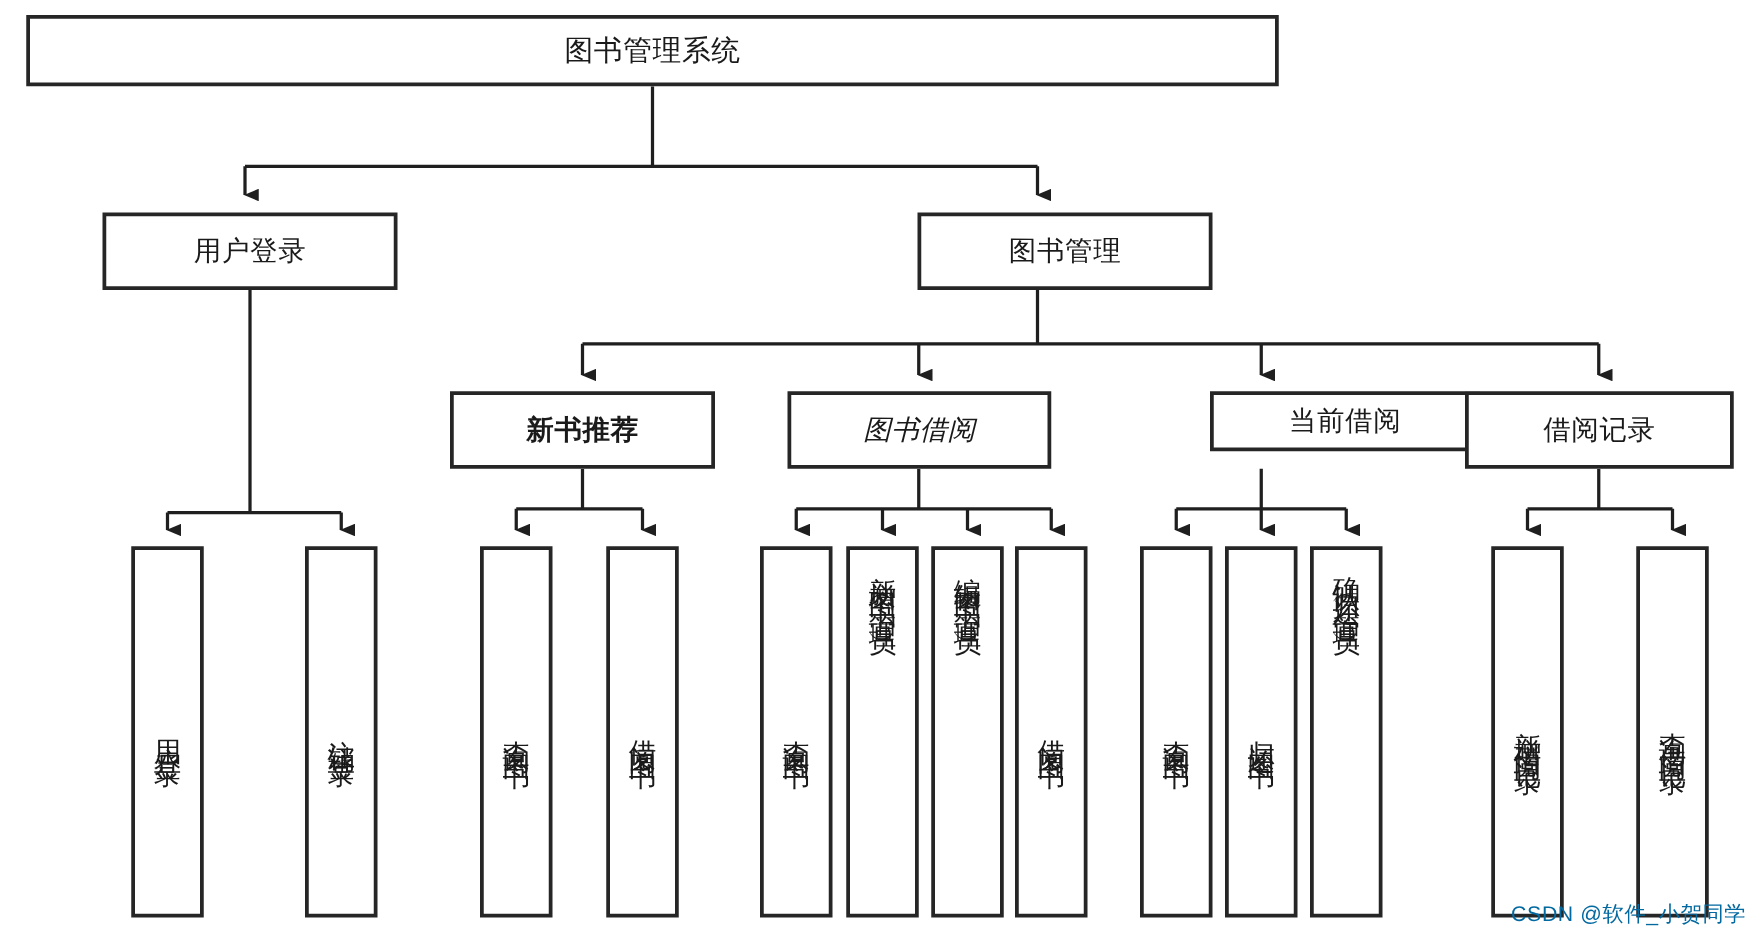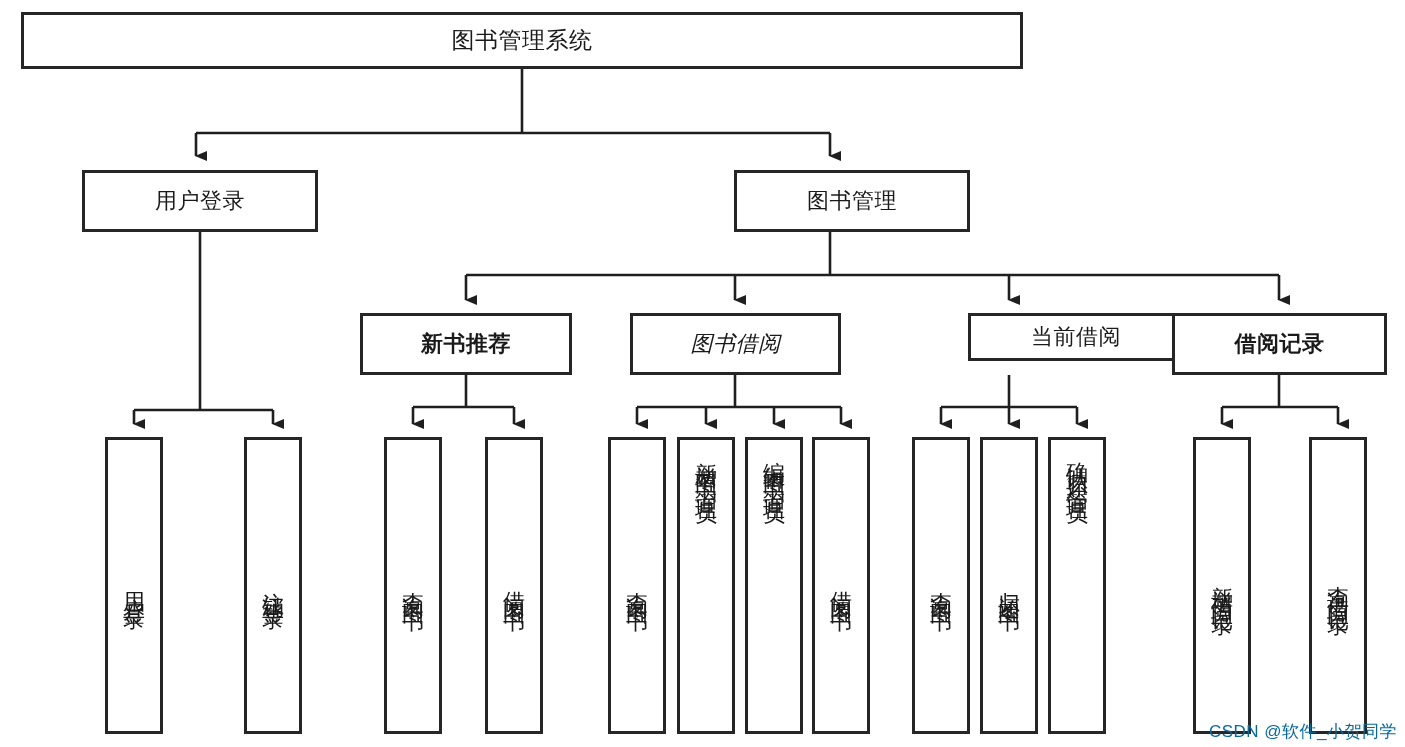--- a/index.html
+++ b/index.html
@@ -149,21 +149,21 @@
   </div>
 
   <div class="node lvl3" style="left:630px; top:313px; width:211px; height:62px;font-style:italic;">
     <span class="label">图书借阅</span>
   </div>
 
   <div class="node lvl3" style="left:952px; top:313px; width:216px; height:48px;margin-left:16px;">
     <span class="label">当前借阅</span>
   </div>
 
-  <div class="node lvl3" style="left:1172px; top:313px; width:215px; height:62px;font-weight:bold;">
+  <div class="node lvl3" style="left:1172px; top:313px; width:215px; height:62px;">
     <span class="label">借阅记录</span>
   </div>
 
   <div class="node leaf centered" style="left:105px; top:437px; width:58px; height:297px;">
     <span class="label">用户登录</span>
   </div>
 
   <div class="node leaf centered" style="left:244px; top:437px; width:58px; height:297px;">
     <span class="label">注销登录</span>
   </div>

